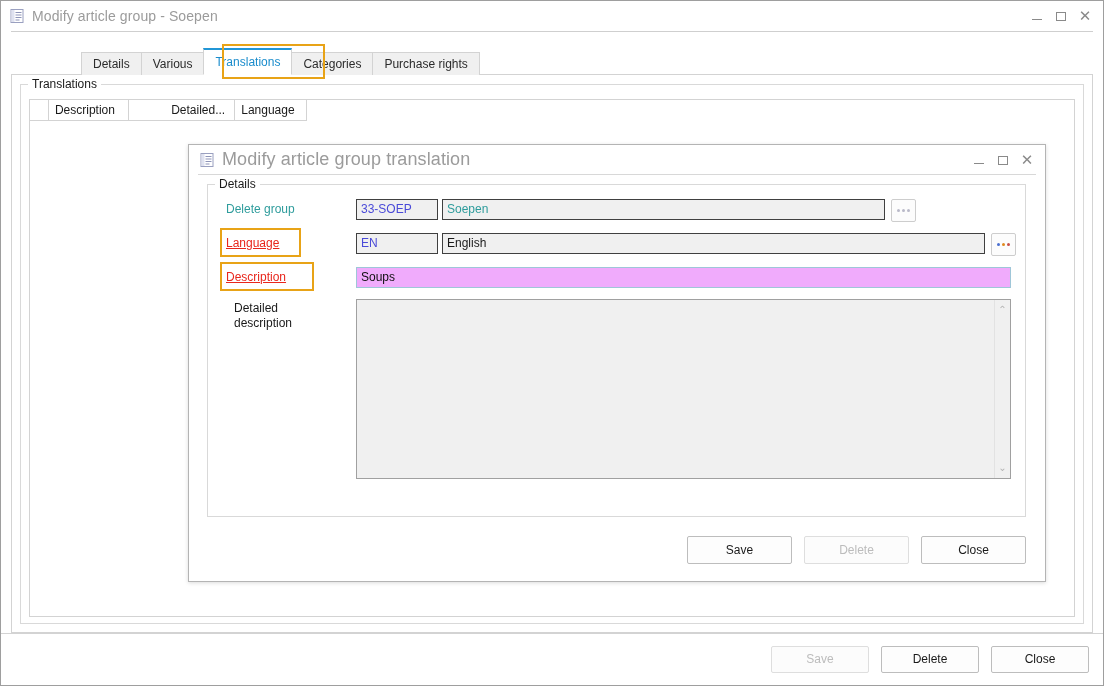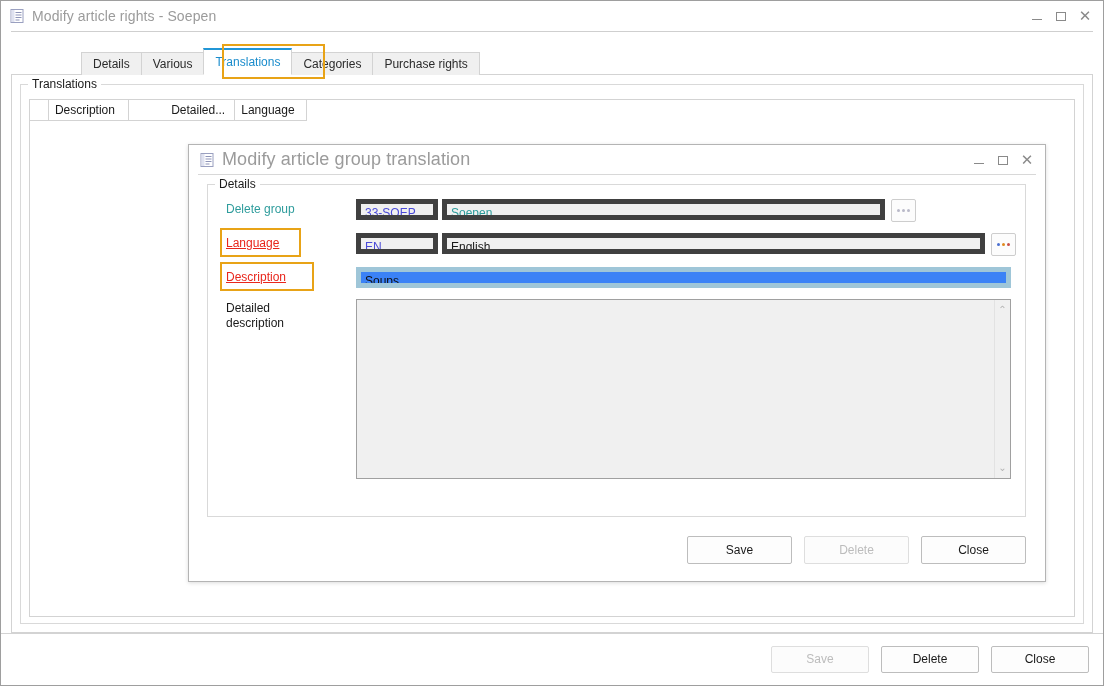--- a/index.html
+++ b/index.html
@@ -307,34 +307,34 @@
   .label-box {
     position: absolute;
     border: 2px solid #e8a317;
     box-sizing: border-box;
     pointer-events: none;
     z-index: 8;
   }
 
   .field {
     height: 21px;
-    border: 5px solid #404040;
+    border: 1px solid #404040;
     background: #f0f0f0;
     box-sizing: border-box;
     font-size: 12px;
     line-height: 19px;
     padding: 0 4px;
     color: #1a1a1a;
     white-space: nowrap;
     overflow: hidden;
   }
   .field.code { width: 82px; color: #4a4ad8; flex: 0 0 82px; }
   .field.teal-text { color: #2e9c9c; }
   .field.desc-wide {
-    background: #3b82f6;
+    background: #f0abfc;
     border-color: #9fc6d8;
     color: #101010;
   }
 
   .browse-btn {
     width: 25px;
     height: 23px;
     margin-left: 6px;
     border: 1px solid #cdcdcd;
     border-radius: 2px;
@@ -409,21 +409,21 @@
     <span class="titlebar-icon">
       <svg class="doc-icon" width="16" height="16" viewBox="0 0 16 16">
         <rect x="2" y="1.5" width="12" height="13" fill="#ffffff" stroke="#9aa0c0" stroke-width="1"></rect>
         <rect x="2.5" y="2" width="3" height="12" fill="#dfe2f0"></rect>
         <rect x="6.5" y="4" width="6" height="1" fill="#8d94b8"></rect>
         <rect x="6.5" y="6.5" width="6" height="1" fill="#8d94b8"></rect>
         <rect x="6.5" y="9" width="6" height="1" fill="#8d94b8"></rect>
         <rect x="6.5" y="11.5" width="4" height="1" fill="#8d94b8"></rect>
       </svg>
     </span>
-    <span class="titlebar-title">Modify article rights - Soepen</span>
+    <span class="titlebar-title">Modify article group - Soepen</span>
 
     <div class="win-controls">
       <div class="win-btn minimize"></div>
       <div class="win-btn maximize"></div>
       <div class="win-btn close">✕</div>
     </div>
   </div>
 
   <div class="outer-body">
 
@@ -515,21 +515,21 @@
       </div>
 
       <div class="form-row" style="top:82px; left:0; width:100%;">
         <span class="f-label" style="position:relative;">
           <span class="req" style="position:absolute; left:18px; top:0; color:#e8261c; text-decoration:underline;">Description</span>
         </span>
         <div class="field desc-wide" style="width:655px;">Soups</div>
         <div class="label-box" style="left:12px; top:-5px; width:94px; height:29px;"></div>
       </div>
 
-      <div class="form-row" style="top:114px; left:0;">
+      <div class="form-row" style="top:114px; left:8px;">
         <span class="f-label" style="line-height:15px; padding-top:2px;">
           <span>Detailed</span><br>
           <span>description</span>
         </span>
       </div>
 
       <div class="textarea-wrap" style="left:148px; top:114px; width:655px; height:180px;">
         <div class="textarea-inner"></div>
         <div class="scrollbar">
           <div class="sb-arrow">⌃</div>

